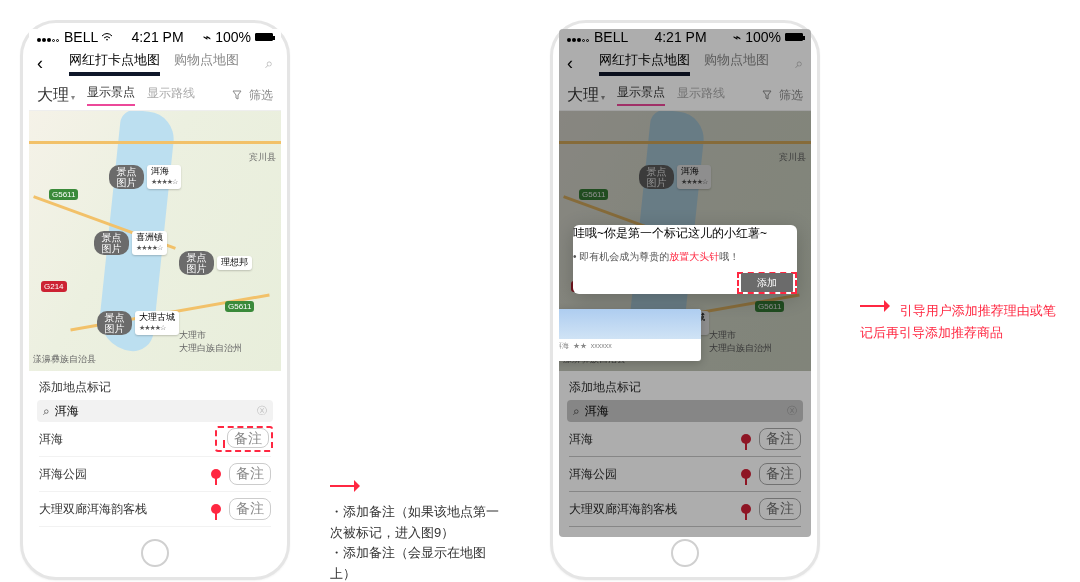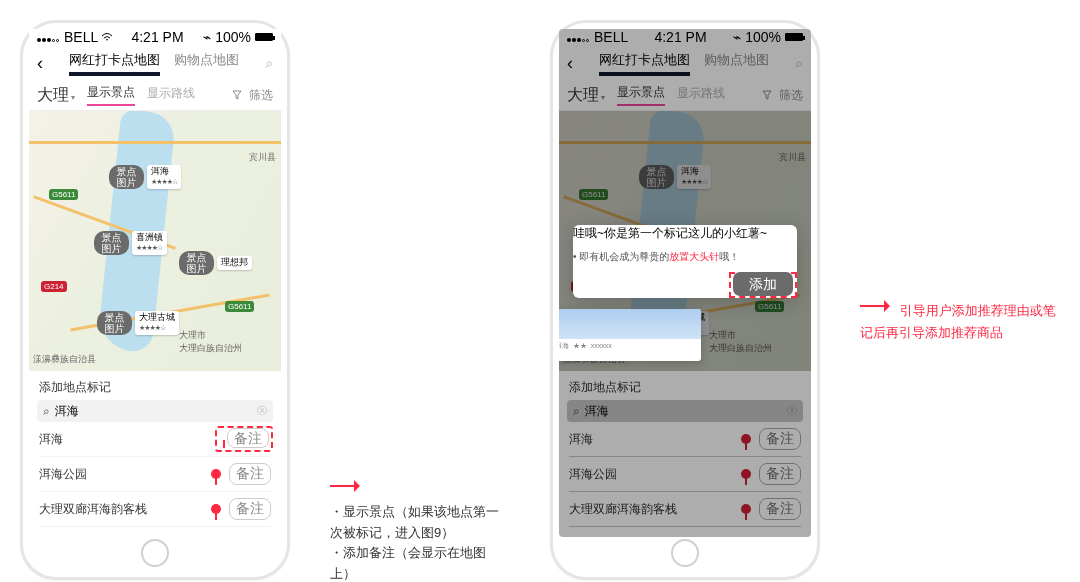--- a/index.html
+++ b/index.html
@@ -50,21 +50,21 @@
 .pin:after{content:"";position:absolute;top:8px;left:4px;width:2px;height:8px;background:#ff2741}
 .note-btn{font-size:14px;color:#888;border:1px solid #ccc;border-radius:8px;padding:1px 6px}
 .highlight{border:2px dashed #ff2741;border-radius:3px;padding:2px;margin:-2px}
 .overlay{position:absolute;inset:0;background:rgba(0,0,0,.32);z-index:4}
 .popup{position:absolute;top:196px;left:14px;right:14px;background:#fff;border-radius:6px;font-size:11px;z-index:5;box-shadow:0 4px 20px rgba(0,0,0,.2)}
 .popup h4{font-size:12px;margin-bottom:8px;font-weight:500}
 .popup li{list-style:none;font-size:10px;color:#555;margin-bottom:4px}
 .popup li:before{content:"• ";}
 .popup .hl{color:#ff2741}
 .popup-actions{margin-top:8px;display:flex;justify-content:flex-end}
-.add-btn{background:#6b6b6b;color:#fff;font-size:14px;padding:4px 16px;border-radius:7px}
+.add-btn{background:#6b6b6b;color:#fff;font-size:10px;padding:4px 16px;border-radius:1px}
 .add-frame{border:2px dashed #ff2741;display:inline-block;padding:2px}
 .card-preview{position:absolute;left:-8px;top:280px;width:150px;height:52px;background:#fff;border-radius:3px;box-shadow:0 2px 8px rgba(0,0,0,.2);z-index:5;overflow:hidden;display:flex;flex-direction:column}
 .card-preview .sky{height:30px;background:linear-gradient(#aecdf0,#d0e3f5)}
 .card-preview .meta{font-size:7px;color:#888;padding:2px 4px}
 .annotation{font-size:13px;color:#ff2741;line-height:1.7;max-width:180px;padding-top:280px}
 .ann2{max-width:200px;padding-top:280px}
 .bullet-note{font-size:13px;color:#333;line-height:1.6;max-width:180px;padding-top:460px}
 .bullet-note div:before{content:"・"}
 .arrow{display:inline-block;width:36px;height:12px;position:relative;margin-bottom:3px}
 .arrow:before{content:"";position:absolute;top:5px;left:0;width:28px;height:2px;background:#ff2741}
@@ -159,21 +159,21 @@
           <span class="pin"></span>
           <span class="note-btn">备注</span>
         </div>
       </div>
  </div>
  <div class="home-btn"></div>
 </div>
 
 <div class="bullet-note">
  <span class="arrow"></span>
- <div>显示景点（如果该地点第一次被标记，进入图9）</div>
+ <div>添加备注（如果该地点第一次被标记，进入图9）</div>
  <div>添加备注（会显示在地图上）</div>
 </div>
 
 <div class="phone">
  <div class="screen muted">
   <div class="statusbar">
    <div class="sb-l">
           <span class="dots"><span></span><span></span><span></span><span class="o"></span><span class="o"></span></span>
           <span>BELL</span>
         </div>

